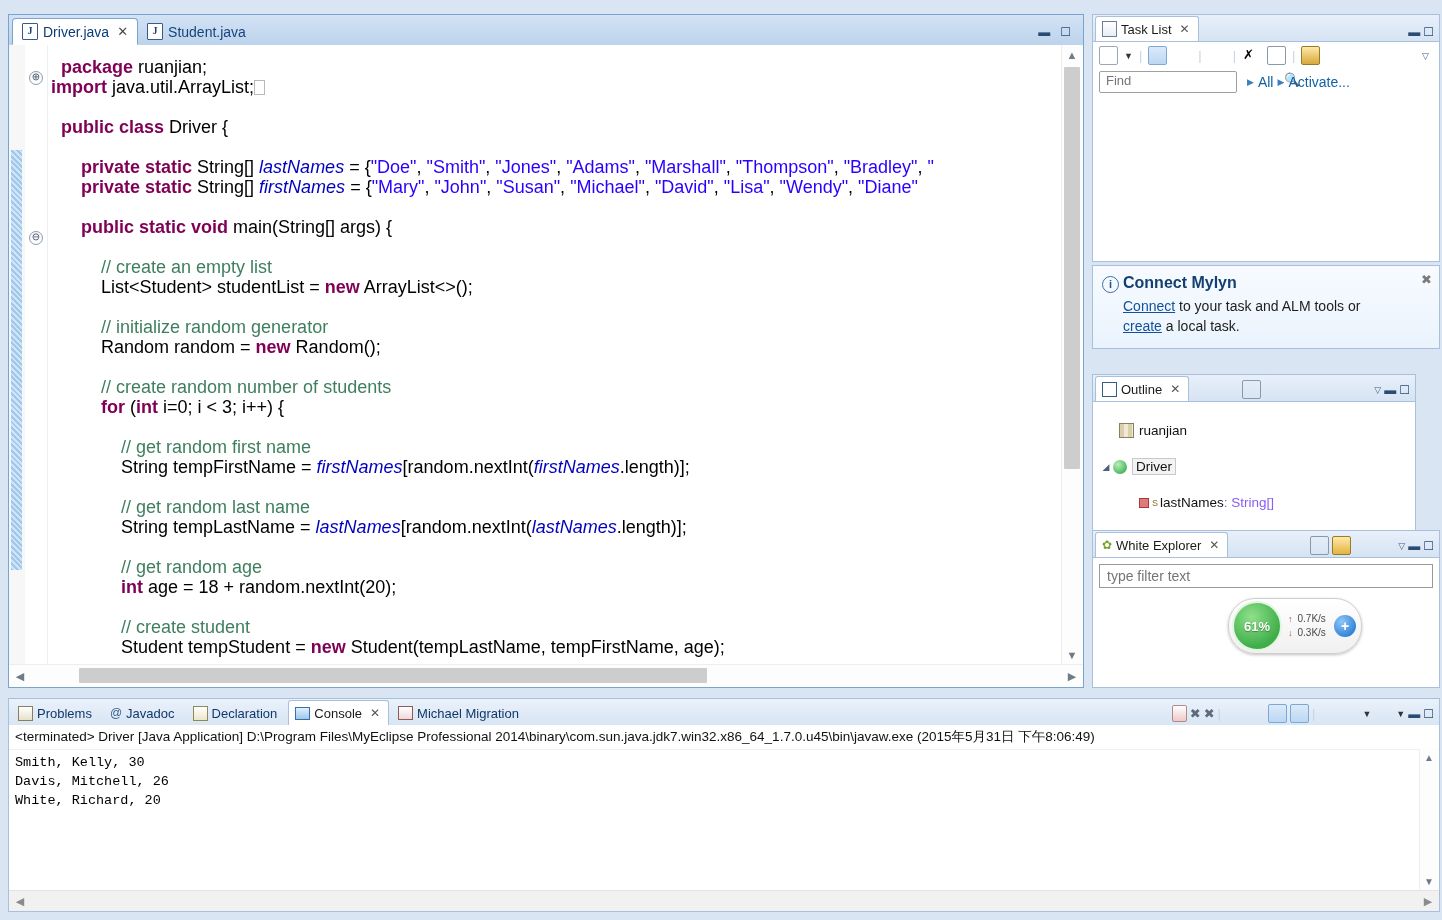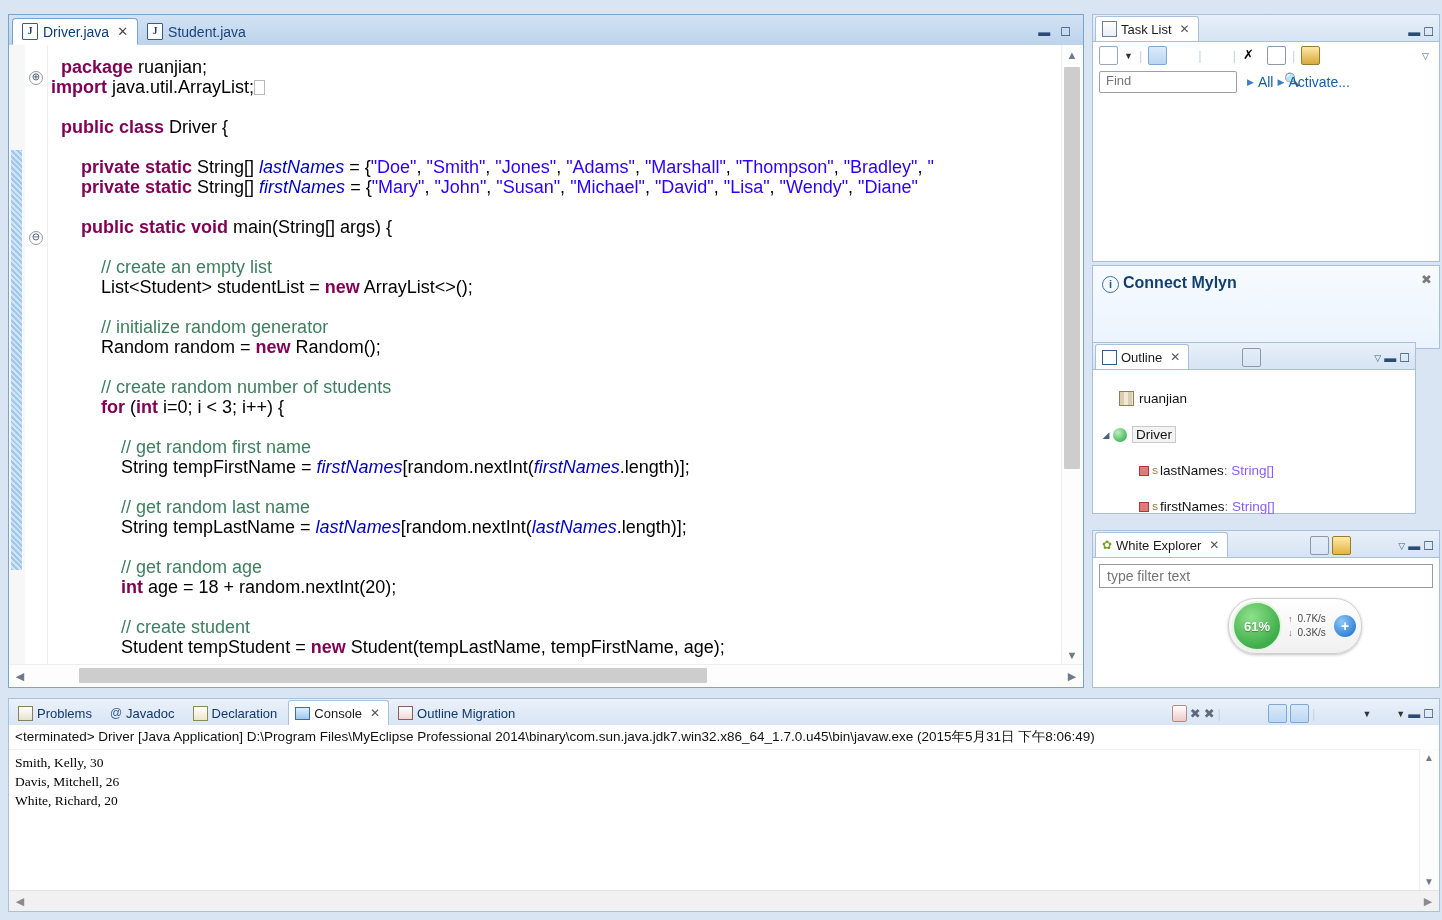--- a/index.html
+++ b/index.html
@@ -64,21 +64,21 @@
 
   .vscroll{position:absolute;right:1px;top:0;width:20px;bottom:22px;background:#fdfdfd;border-left:1px solid #eee;}
   .vscroll .arrow{position:absolute;left:0;width:20px;height:20px;text-align:center;line-height:20px;color:#6e7b88;font-size:11px;}
   .vscroll .thumb{position:absolute;left:2px;top:22px;width:16px;height:402px;background:#cdcdcd;border-radius:1px;}
   .hscroll{position:absolute;left:0;right:0;bottom:0;height:22px;background:#fdfdfd;border-top:1px solid #eee;}
   .hscroll .arrow{position:absolute;top:0;width:22px;height:22px;text-align:center;line-height:22px;color:#6e7b88;font-size:11px;}
   .hscroll .thumb{position:absolute;left:70px;top:3px;width:628px;height:15px;background:#cdcdcd;border-radius:1px;}
 
   
   #tasklist{left:1092px;top:14px;width:348px;height:248px;}
-  #outline{left:1092px;top:342px;width:324px;height:172px;}
+  #outline{left:1092px;top:374px;width:324px;height:172px;}
   #spring{left:1092px;top:530px;width:348px;height:158px;}
 
   .findrow{display:flex;align-items:center;gap:10px;padding:6px 6px;}
   .findbox{
     width:138px;height:22px;border:1px solid #a0a0a0;background:#fff;border-radius:2px;
     display:flex;align-items:flex-start;padding:0 4px;box-sizing:border-box;
   }
   .findbox input{border:none;outline:none;flex:1;font-size:13px;color:#6c6c6c;font-family:"Liberation Sans",sans-serif;background:transparent;}
   .mag{width:13px;height:13px;color:#5b5b5b;}
   .crumb{display:flex;align-items:center;gap:4px;color:#1161a8;font-size:14px;}
@@ -120,21 +120,21 @@
   .netspeeds div{display:flex;align-items:center;gap:5px;}
   .netspeeds .ar{color:#b04a4a;font-size:9px;}
   .netplus{width:22px;height:22px;border-radius:50%;margin-right:5px;position:relative;
     background:radial-gradient(circle at 35% 30%, #8ec6f5, #2f82d8 75%);color:#fff;
     font-size:14px;line-height:22px;text-align:center;font-weight:bold;}
 
   
   #console{left:8px;top:698px;width:1432px;height:214px;border:1px solid #a9c0dc;background:#14b8a6;}
   .conbody{position:absolute;left:0;top:26px;right:0;bottom:0;background:#fff;}
   .conhdr{font-size:13.5px;color:#111;padding:3px 6px;background:#fff;border-bottom:1px solid #f0f0f0;}
-  .conout{font-family:Liberation Serif, serif;font-size:13.5px;line-height:19px;
+  .conout{font-family:Liberation Mono, monospace;font-size:13.5px;line-height:19px;
     color:#000;padding:3px 6px;white-space:pre;}
   .conv{position:absolute;right:1px;top:24px;width:18px;bottom:20px;background:#fdfdfd;border-left:1px solid #eee;}
   .conv .arrow{position:absolute;left:0;width:18px;height:18px;text-align:center;line-height:18px;color:#6e7b88;font-size:10px;}
   .conh{position:absolute;left:0;right:0;bottom:0;height:20px;background:#f1f1f1;border-top:1px solid #e3e3e3;}
   .conh .arrow{position:absolute;top:0;width:22px;height:20px;text-align:center;line-height:20px;color:#8b8b8b;font-size:11px;}
 
   
   .jicon{width:14px;height:15px;background:#fff;border:1px solid #3a5a8c;border-radius:1px;
     color:#1f3f73;font-size:10px;font-weight:bold;line-height:13px;text-align:center;font-family:"Liberation Serif",serif;}
   .tbi{width:17px;height:17px;border:1px solid #9bb0c8;border-radius:2px;
@@ -260,20 +260,21 @@
         <span class="tri">▶</span>
         <span>Activate...</span>
       </div>
     </div>
   </div>
 
   <div class="mylyn">
     <span class="info">i</span>
     <h3>Connect Mylyn</h3>
     <span class="cls">✖</span>
+    <p><a href="#">Connect</a><span> to your task and ALM tools or </span><br><a href="#">create</a><span> a local task.</span></p>
   </div>
 
   <div class="view" id="outline">
     <div class="viewtabs">
       <div class="vtab">
         <span class="sq" style="width:13px;height:13px;border:1px solid #2f5f8f;background:#fff;"></span>
         <span>Outline</span>
         <span class="x">✕</span>
       </div>
       <div class="toolicons">
@@ -372,21 +373,21 @@
         <span class="sq" style="width:13px;height:13px;border:1px solid #8a8a5c;background:linear-gradient(#fff,#eee5c8);"></span>
         <span>Declaration</span>
       </div>
       <div class="vtab">
         <span class="sq" style="width:13px;height:11px;border:1px solid #3a6ea5;background:linear-gradient(#dff0ff,#9cc8ea);"></span>
         <span>Console</span>
         <span class="x">✕</span>
       </div>
       <div class="vtab inactive">
         <span class="sq" style="width:13px;height:12px;border:1px solid #8a5c5c;background:linear-gradient(#fff,#f0d8d8);"></span>
-        <span>Outline Migration</span>
+        <span>Michael Migration</span>
       </div>
 
       <div class="toolicons">
         <span class="tbi plain" style="background:linear-gradient(#fff,#f0c8c8);border:1px solid #b08a8a;width:13px;height:15px;"></span>
         <span style="color:#5b6b7d;font-size:13px;">✖</span>
         <span style="color:#5b6b7d;font-size:13px;">✖</span>
         <span style="color:#c7d3e2;">|</span>
         <span class="tbi plain"></span>
         <span class="tbi plain"></span>
         <span class="tbi on"></span>

